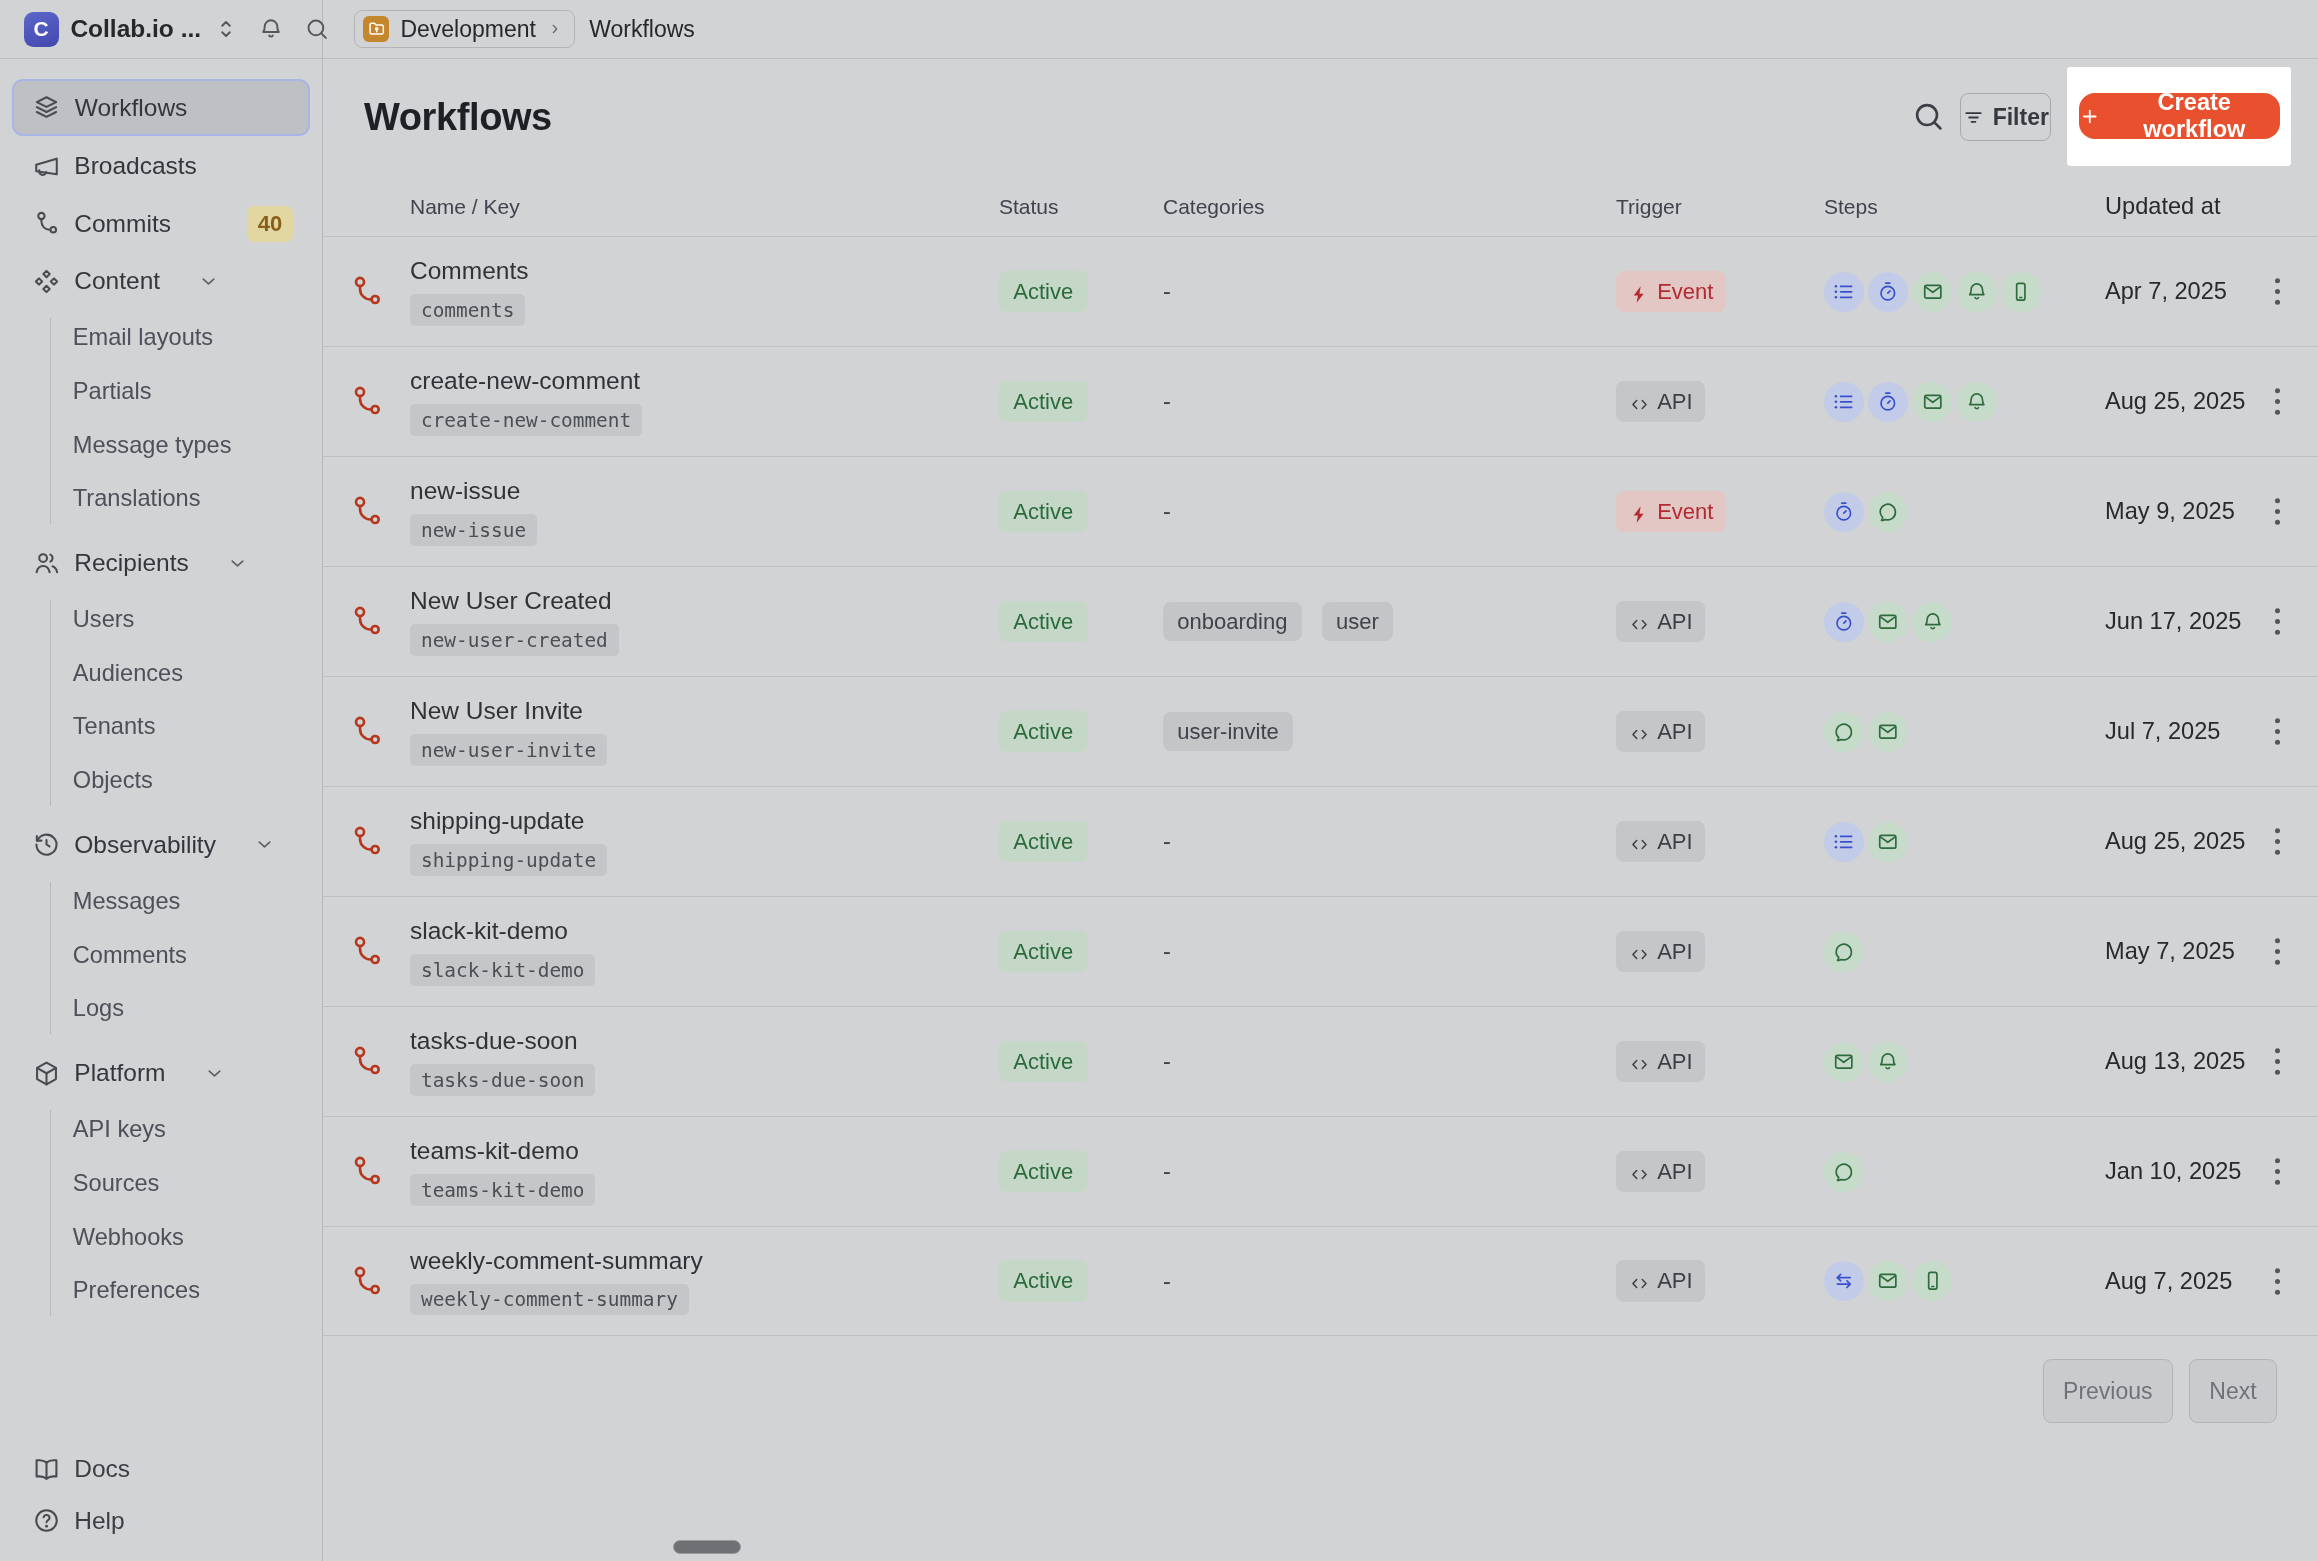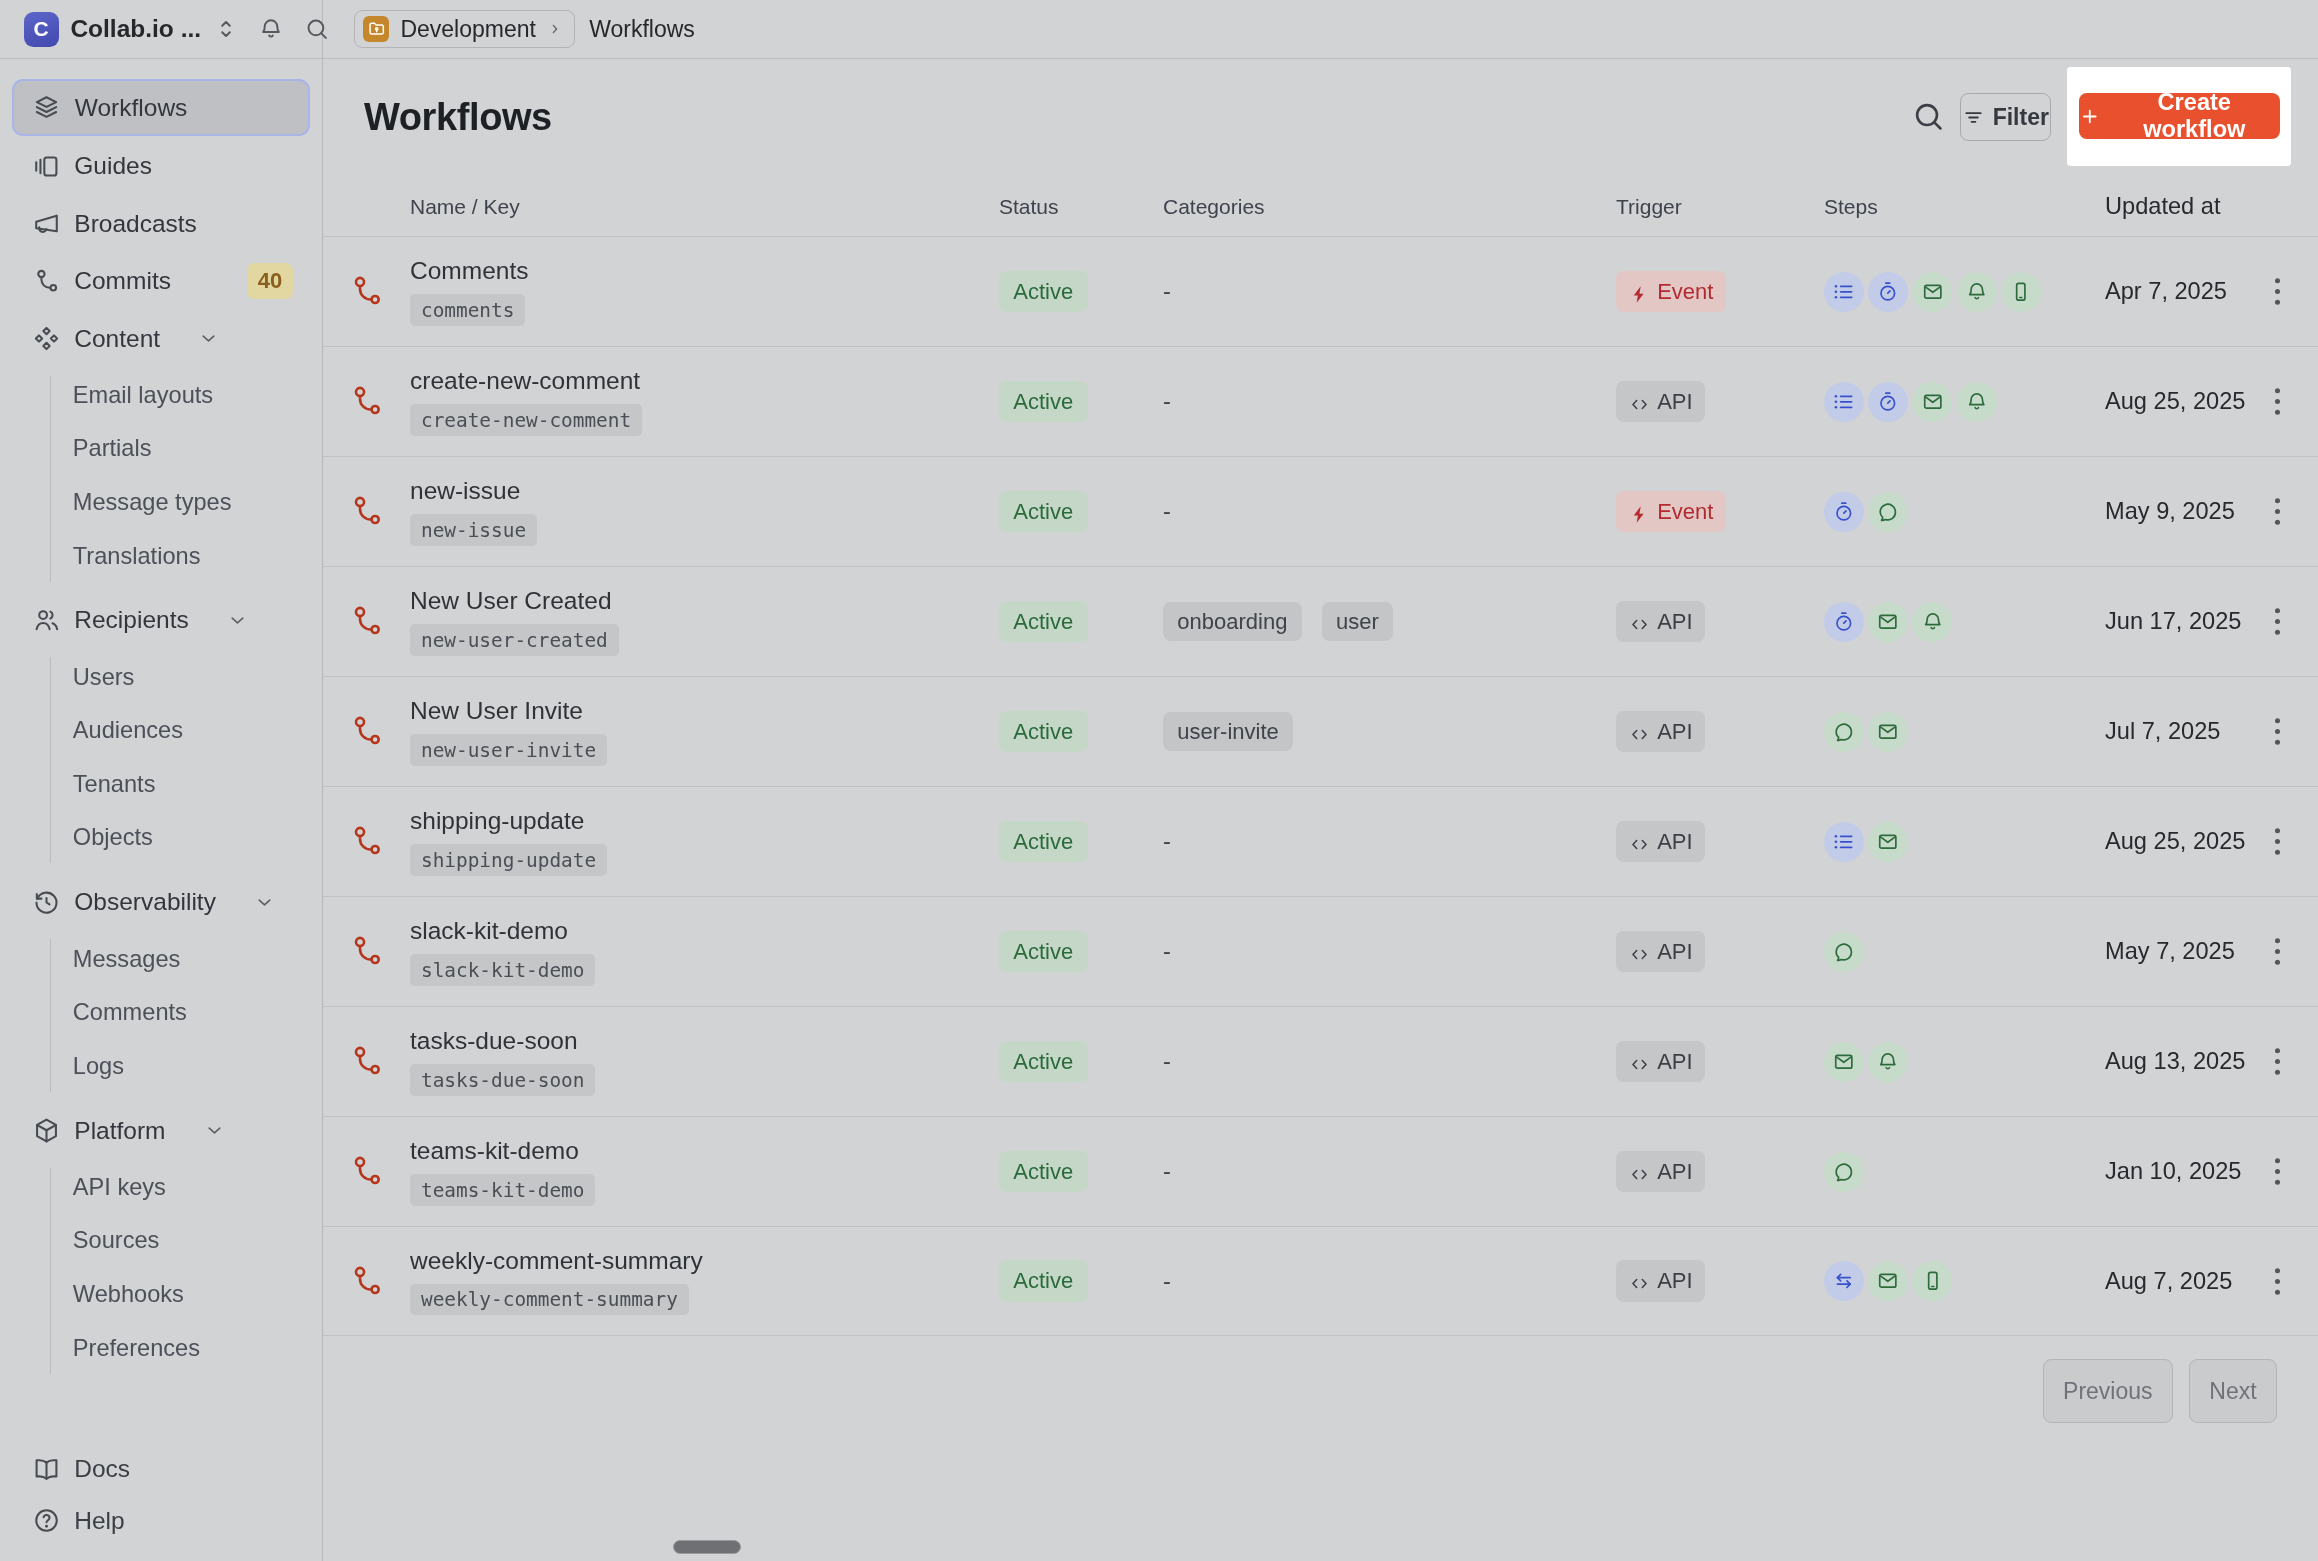--- a/index.html
+++ b/index.html
@@ -35,21 +35,21 @@
   .env-icon svg{width:19.4px;height:19.4px}
   .env-label{font-size:23px;font-weight:500;color:#26282c}
   .crumb-sep{width:16px;height:16px;color:#5f636a}
   .crumb-page{font-size:23px;font-weight:500;color:#26282c;margin-left:14.3px}
   .content{position:relative;height:calc(100% - 59px)}
   .page-title{position:absolute;left:41px;top:37px;font-size:38px;font-weight:700;letter-spacing:-0.4px;color:#1d2024}
   .hd-search{position:absolute;left:1588px;top:40px;width:35px;height:35px;color:#3c4046;background:none;border:none;cursor:pointer}
   .filter-btn{position:absolute;left:1637px;top:34px;height:48px;width:91px;border:1.7px solid #a7a8ab;border-radius:8.4px;background:none;display:flex;align-items:center;justify-content:center;gap:7.6px;font-size:23px;font-weight:600;color:#35393f;font-family:inherit;cursor:pointer}
   .filter-btn .btn-ic{width:23px;height:23px}
   .spotlight{position:absolute;left:1744px;top:8.4px;width:224px;height:99px;background:#ffffff;border-radius:3.4px}
-  .create-btn{position:absolute;left:11.8px;top:26px;width:201px;height:46px;border:none;border-radius:8px;background:#e8502e;color:#fff;display:flex;align-items:center;justify-content:center;gap:8.4px;font-size:23.6px;font-weight:600;font-family:inherit;cursor:pointer}
+  .create-btn{position:absolute;left:11.8px;top:26px;width:201px;height:46px;border:none;border-radius:16px;background:#e8502e;color:#fff;display:flex;align-items:center;justify-content:center;gap:8.4px;font-size:23.6px;font-weight:600;font-family:inherit;cursor:pointer}
   .create-btn .btn-ic{width:23px;height:23px}
 
   
   .table{position:absolute;left:0;right:0;top:118px}
   .trow{display:grid;grid-template-columns:87px 589px 164px 453px 208px 281px 94px 1fr;align-items:center}
   .thead{height:59px;font-size:21px;font-weight:500;color:#3f434d}
   .row{height:110px;border-top:1.3px solid #c0c1c4}
   .row:last-of-type{border-bottom:1.3px solid #c0c1c4}
   .cell-icon{display:flex;justify-content:center}
   .cell-icon .ic{width:37px;height:37px;color:#b5361d}
@@ -111,30 +111,20 @@
             <path d="m12 3.5 8 4-8 4-8-4 8-4Z"></path>
             <path d="m4 11.7 8 4 8-4"></path>
             <path d="m4 15.7 8 4 8-4"></path>
           </svg>
         </span>
         <span>Workflows</span>
       </div>
       <div class="item">
         <span class="ic">
           <svg viewBox="0 0 24 24" fill="none" stroke="currentColor" stroke-width="1.7" stroke-linecap="round" stroke-linejoin="round">
-            <path d="M3.5 8.5v7"></path>
-            <path d="M7 6.5v11"></path>
-            <rect x="10.2" y="4.5" width="10" height="15" rx="2"></rect>
-          </svg>
-        </span>
-        <span>Guides</span>
-      </div>
-      <div class="item">
-        <span class="ic">
-          <svg viewBox="0 0 24 24" fill="none" stroke="currentColor" stroke-width="1.7" stroke-linecap="round" stroke-linejoin="round">
             <path d="m3.5 10.5 17-5v13l-17-2.5v-5.5Z"></path>
             <path d="M11.8 16.6a3 3 0 1 1-5.8-1.5"></path>
           </svg>
         </span>
         <span>Broadcasts</span>
       </div>
       <div class="item">
         <span class="ic">
           <svg viewBox="0 0 24 24" fill="none" stroke="currentColor" stroke-width="1.7" stroke-linecap="round" stroke-linejoin="round">
             <circle cx="7.8" cy="5.8" r="2.6"></circle>

